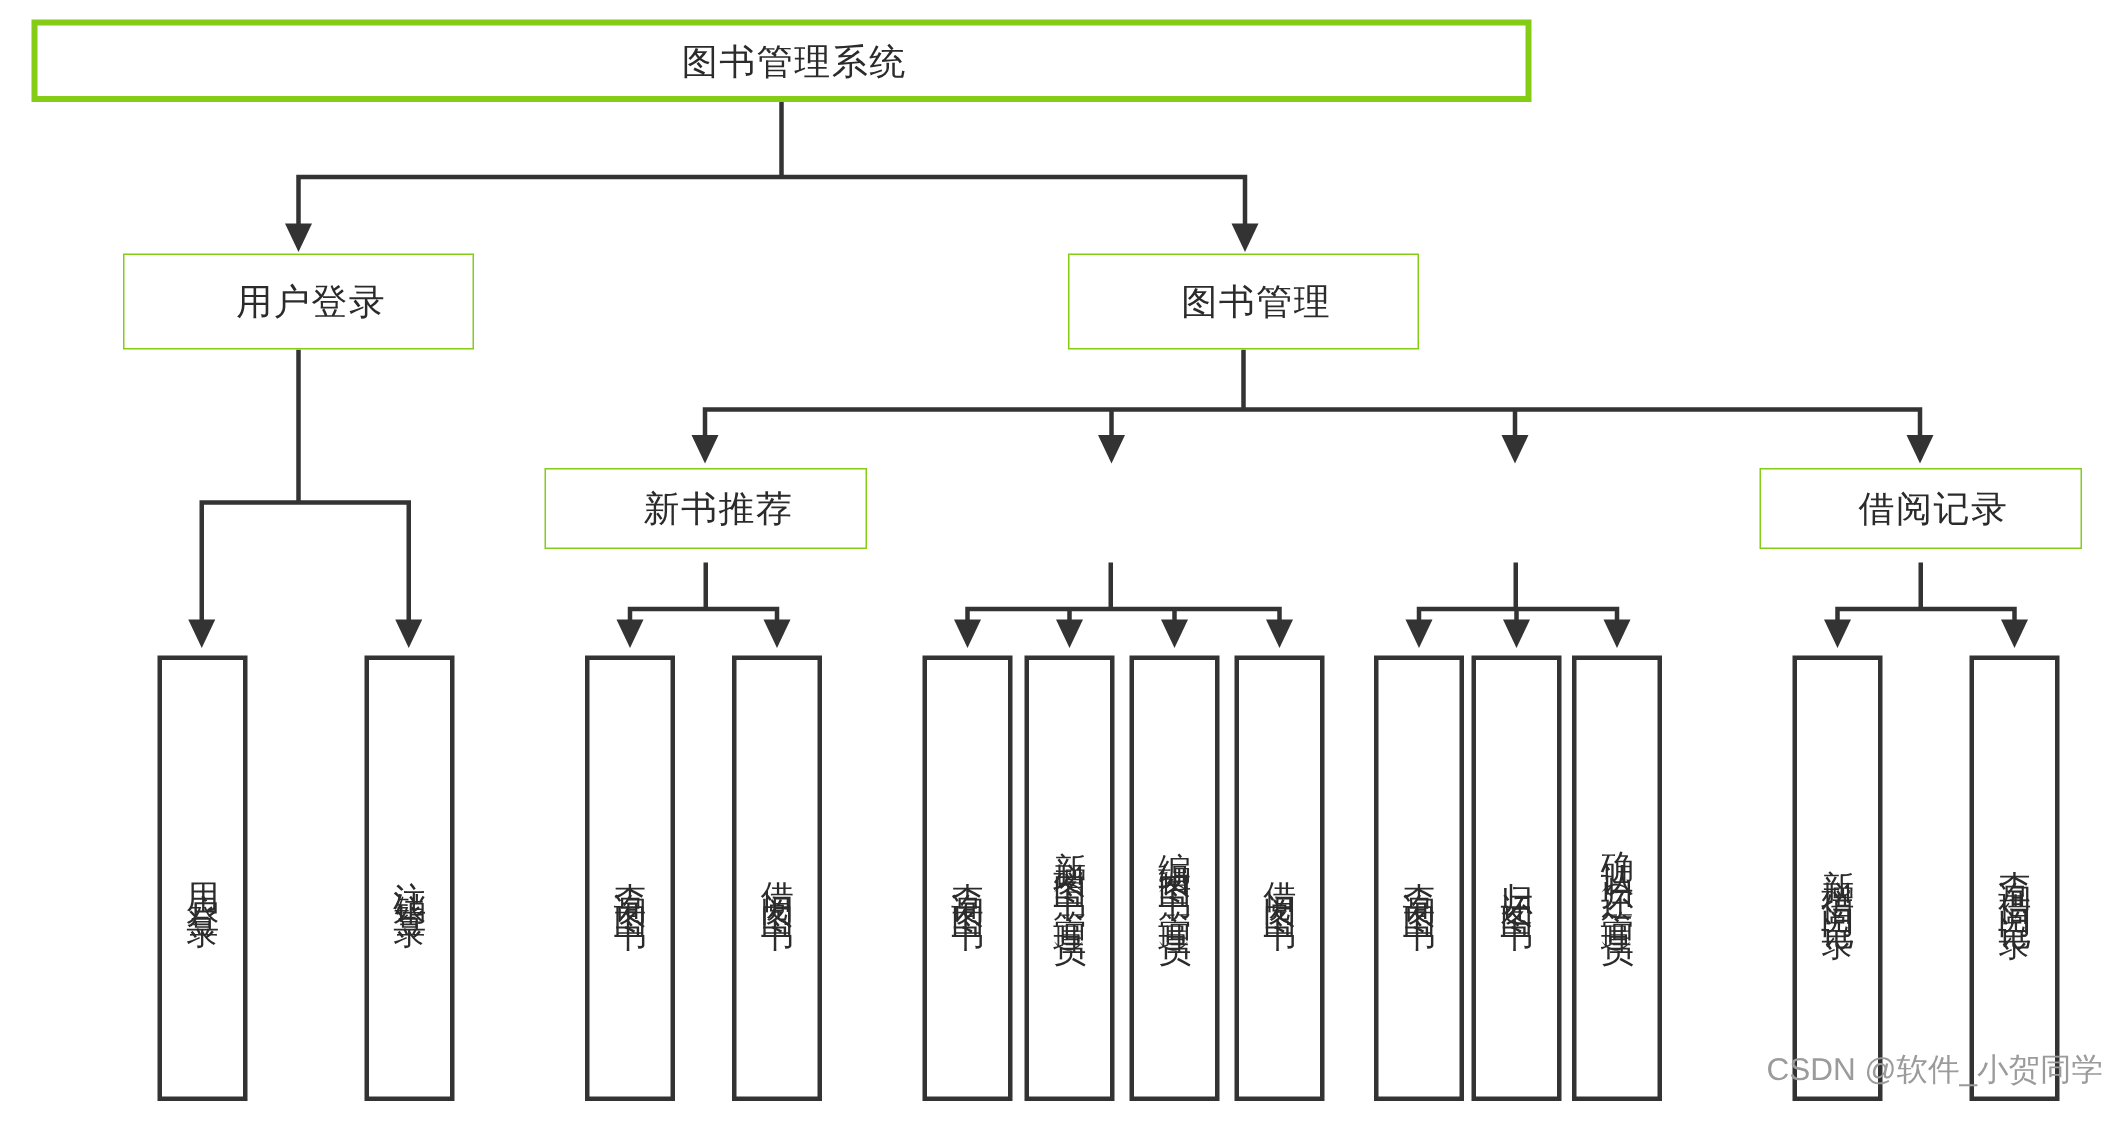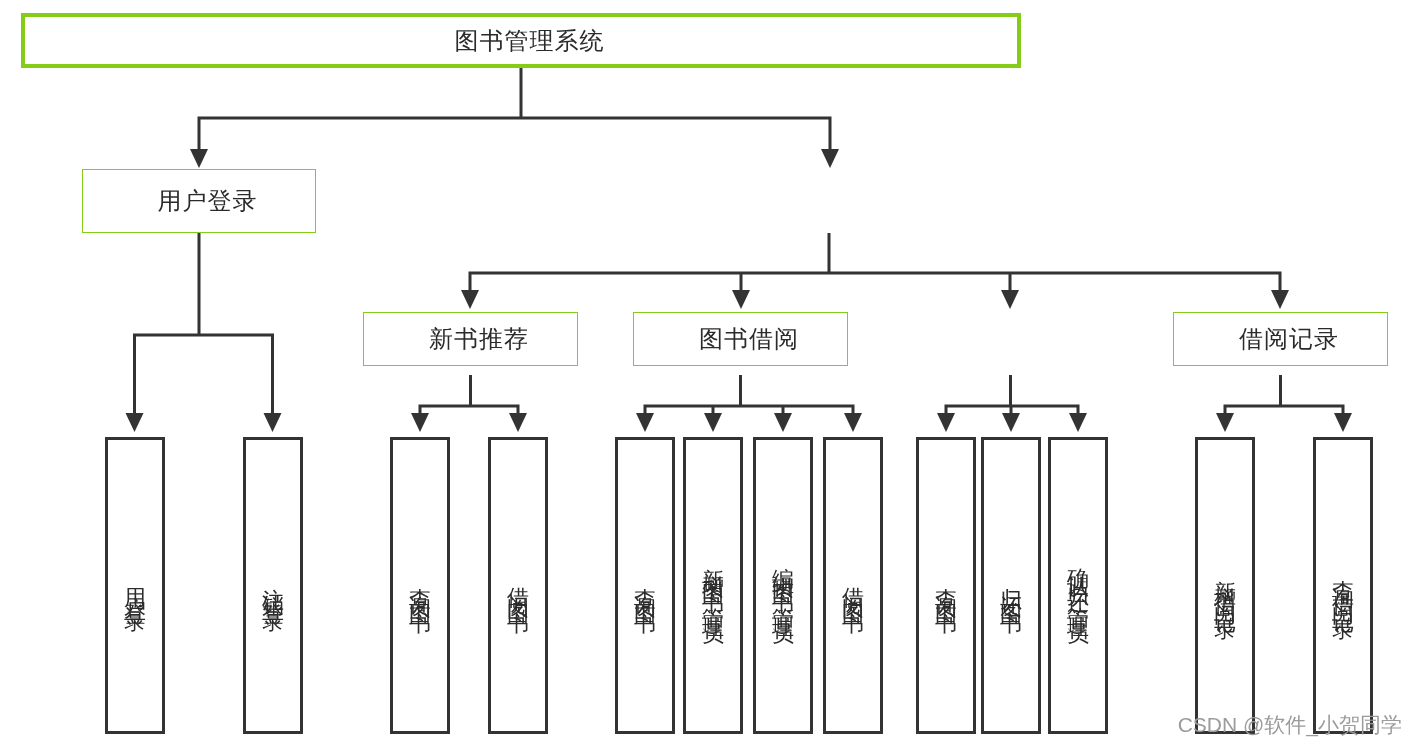--- a/index.html
+++ b/index.html
@@ -65,21 +65,21 @@
     text-orientation: mixed;
     font-size: 22px;
     letter-spacing: 8px;
     line-height: 1.1;
     color: #2b2b2b;
     white-space: nowrap;
   }
   #watermark {
     position: absolute;
     right: 3px;
-    bottom: 8px;
+    bottom: 20px;
     font-size: 21px;
     color: #9b9b9b;
     z-index: 3;
     white-space: nowrap;
   }
 </style>
 </head>
 <body>
 
 <div id="canvas">
@@ -120,23 +120,23 @@
       <polygon points="1002,413 1020,413 1011,432"></polygon>
       <polygon points="1069,413 1087,413 1078,432"></polygon>
       <polygon points="1216,413 1234,413 1225,432"></polygon>
       <polygon points="1334,413 1352,413 1343,432"></polygon>
     </g>
   </svg>
 
   <div class="hbox root">图书管理系统</div>
 
   <div class="hbox lvl2" style="left:82px;">用户登录</div>
+  <div class="hbox lvl2" style="left:712px;">图书管理</div>
 
   <div class="hbox lvl3" style="left:363px;">新书推荐</div>
-  <div class="hbox lvl3" style="left:633px;">图书借阅</div>
   <div class="hbox lvl3" style="left:1173px;">借阅记录</div>
 
   <div class="leaf" style="left:105px;">
     <span>用户登录</span>
   </div>
   <div class="leaf" style="left:243px;">
     <span>注销登录</span>
   </div>
 
   <div class="leaf" style="left:390px;">

